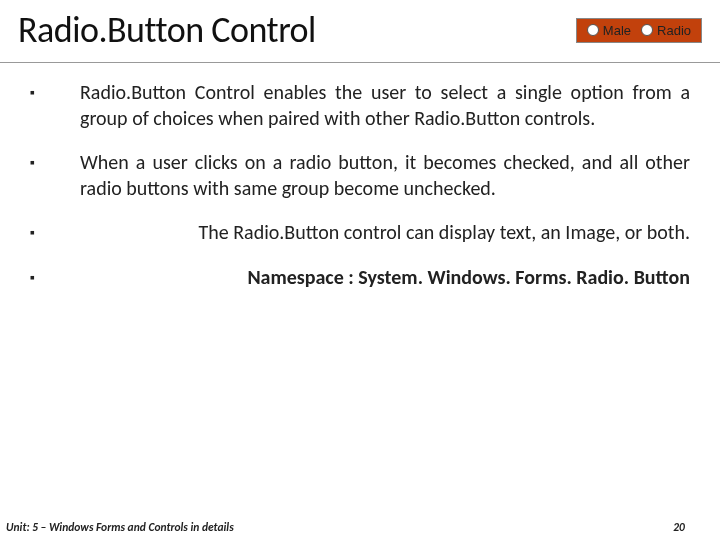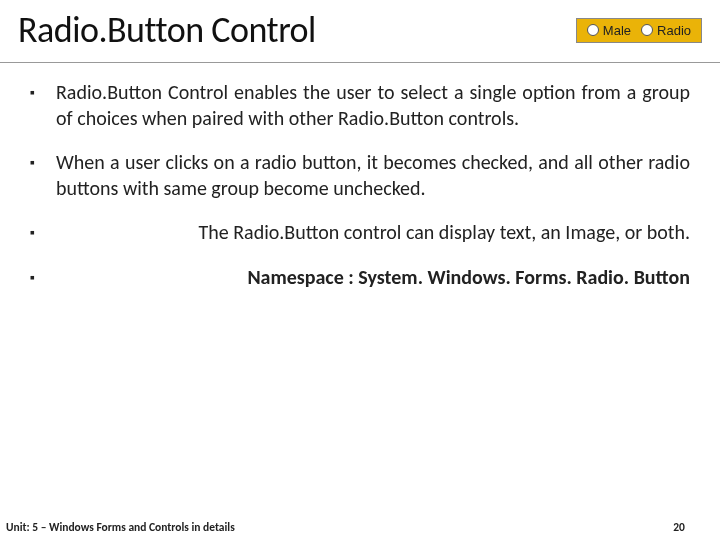--- a/index.html
+++ b/index.html
@@ -1,15 +1,15 @@
 <!DOCTYPE html>
 <html><head>
 <meta charset="utf-8">
 <style>
-* { margin: 0; padding: 0; box-sizing: border-box; gap: 8px; }
+* { margin: 0; padding: 0; box-sizing: border-box; }
 body {
   width: 720px;
   height: 540px;
   font-family: Calibri, "Segoe UI", Arial, sans-serif;
   background: #fff;
   position: relative;
   overflow: hidden;
 }
 .header {
   display: flex;
@@ -22,21 +22,21 @@
   font-size: 36px;
   font-weight: 400;
   color: #111;
   letter-spacing: -0.5px;
 }
 .radio-demo {
   display: flex;
   align-items: center;
   gap: 10px;
   border: 1px solid #888;
-  background: #eab308;
+  background: #c2410c;
   padding: 4px 10px;
   font-family: Tahoma, Arial, sans-serif;
   font-size: 13px;
   color: #222;
 }
 .radio-item {
   display: flex;
   align-items: center;
   gap: 4px;
 }
@@ -61,33 +61,34 @@
   line-height: 26px;
   padding-top: 1px;
 }
 .bullet-text {
   flex: 1;
   font-size: 20px;
   color: #222;
   line-height: 26px;
   text-align: right;
 }
-.justify { text-align: justify; }
+.justify { text-align: justify; margin-left: 32px; }
 .bold-prefix { font-weight: 700; margin-left: 46px; }
 .all-bold { font-weight: 700; }
 .footer {
   position: absolute;
   left: 0;
   right: 0;
   bottom: 0;
   display: flex;
   align-items: center;
   padding: 6px 6px 6px 6px;
   font-size: 11.5px;
   color: #222;
+  font-style: italic;
 }
 .footer-left { flex: 1; font-weight: 700; padding-left: 0px; }
 .footer-center { width: 70px; text-align: center; font-weight: 700; }
 .footer-right { flex: 1; text-align: right; font-weight: 700; padding-right: 0px; }
 </style>
 </head>
 <body>
 
 <div class="header">
   <div class="title">Radio.Button Control</div>

